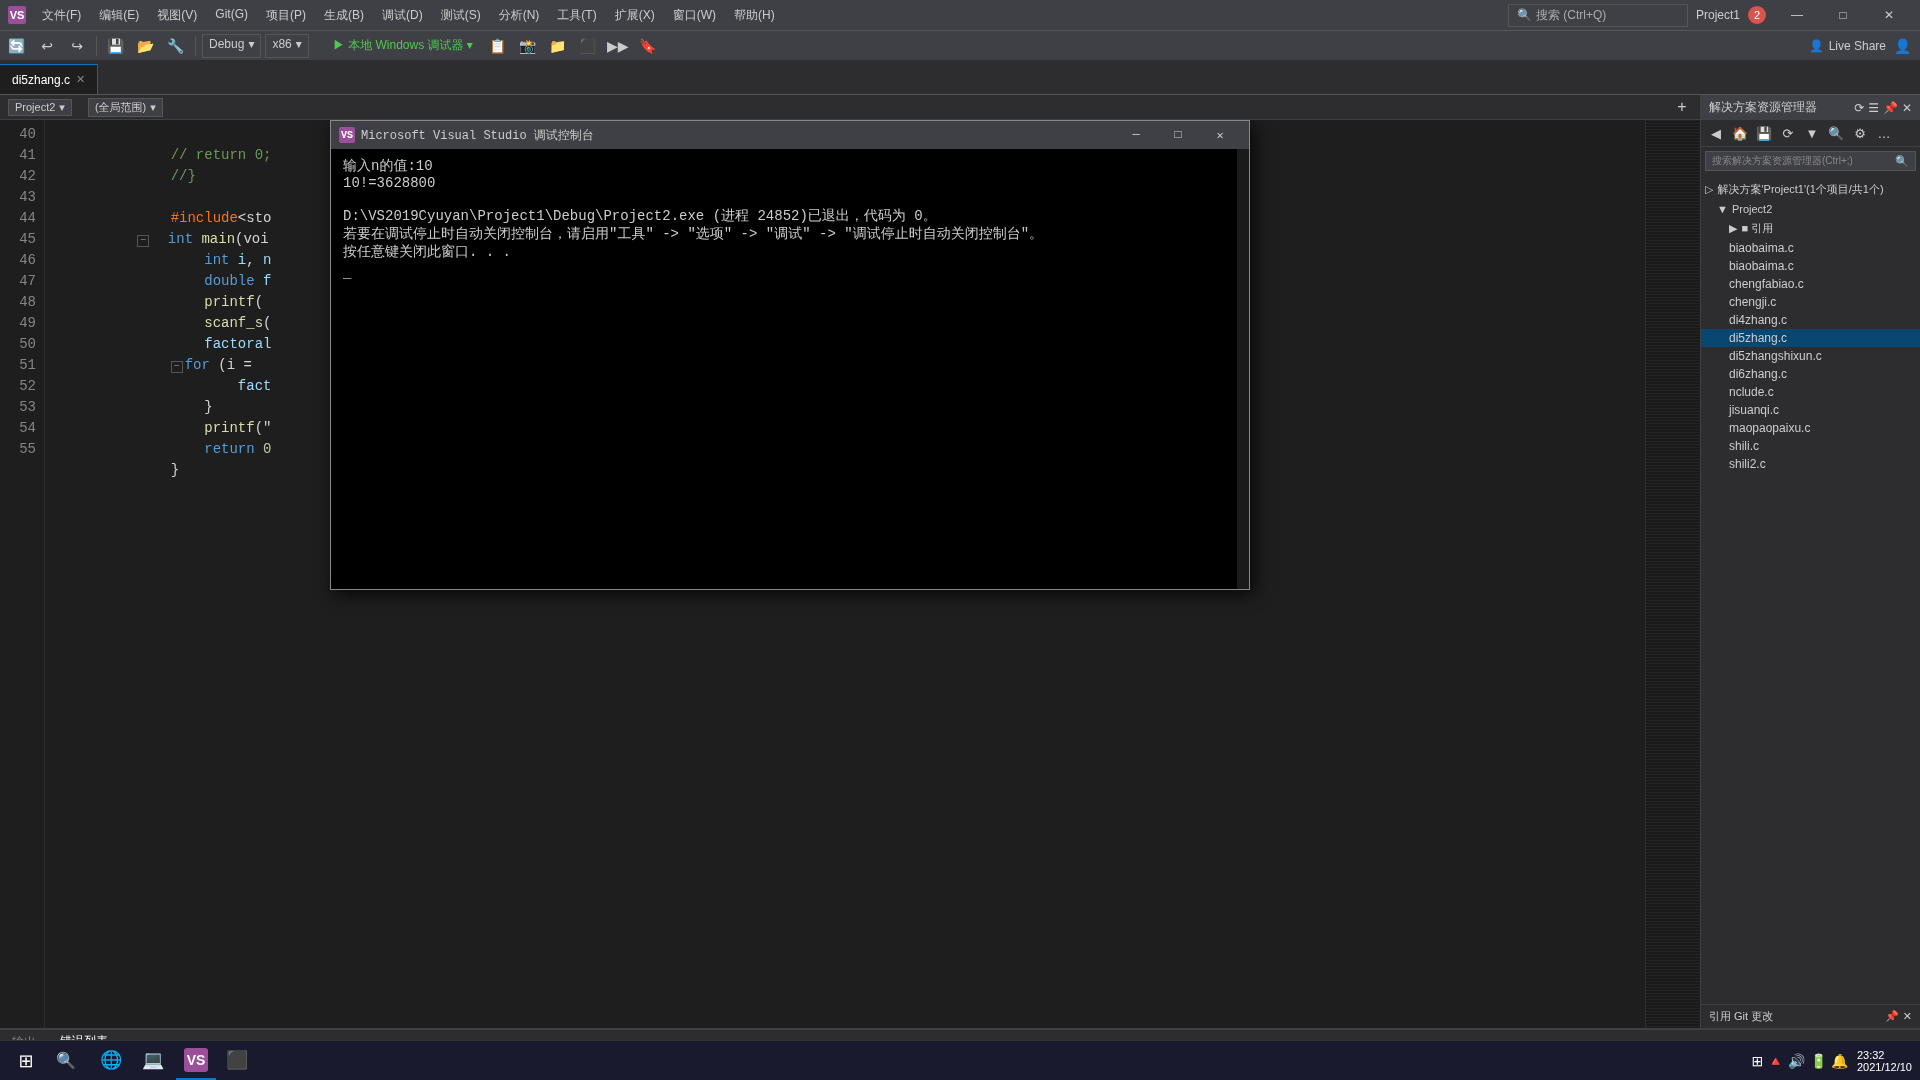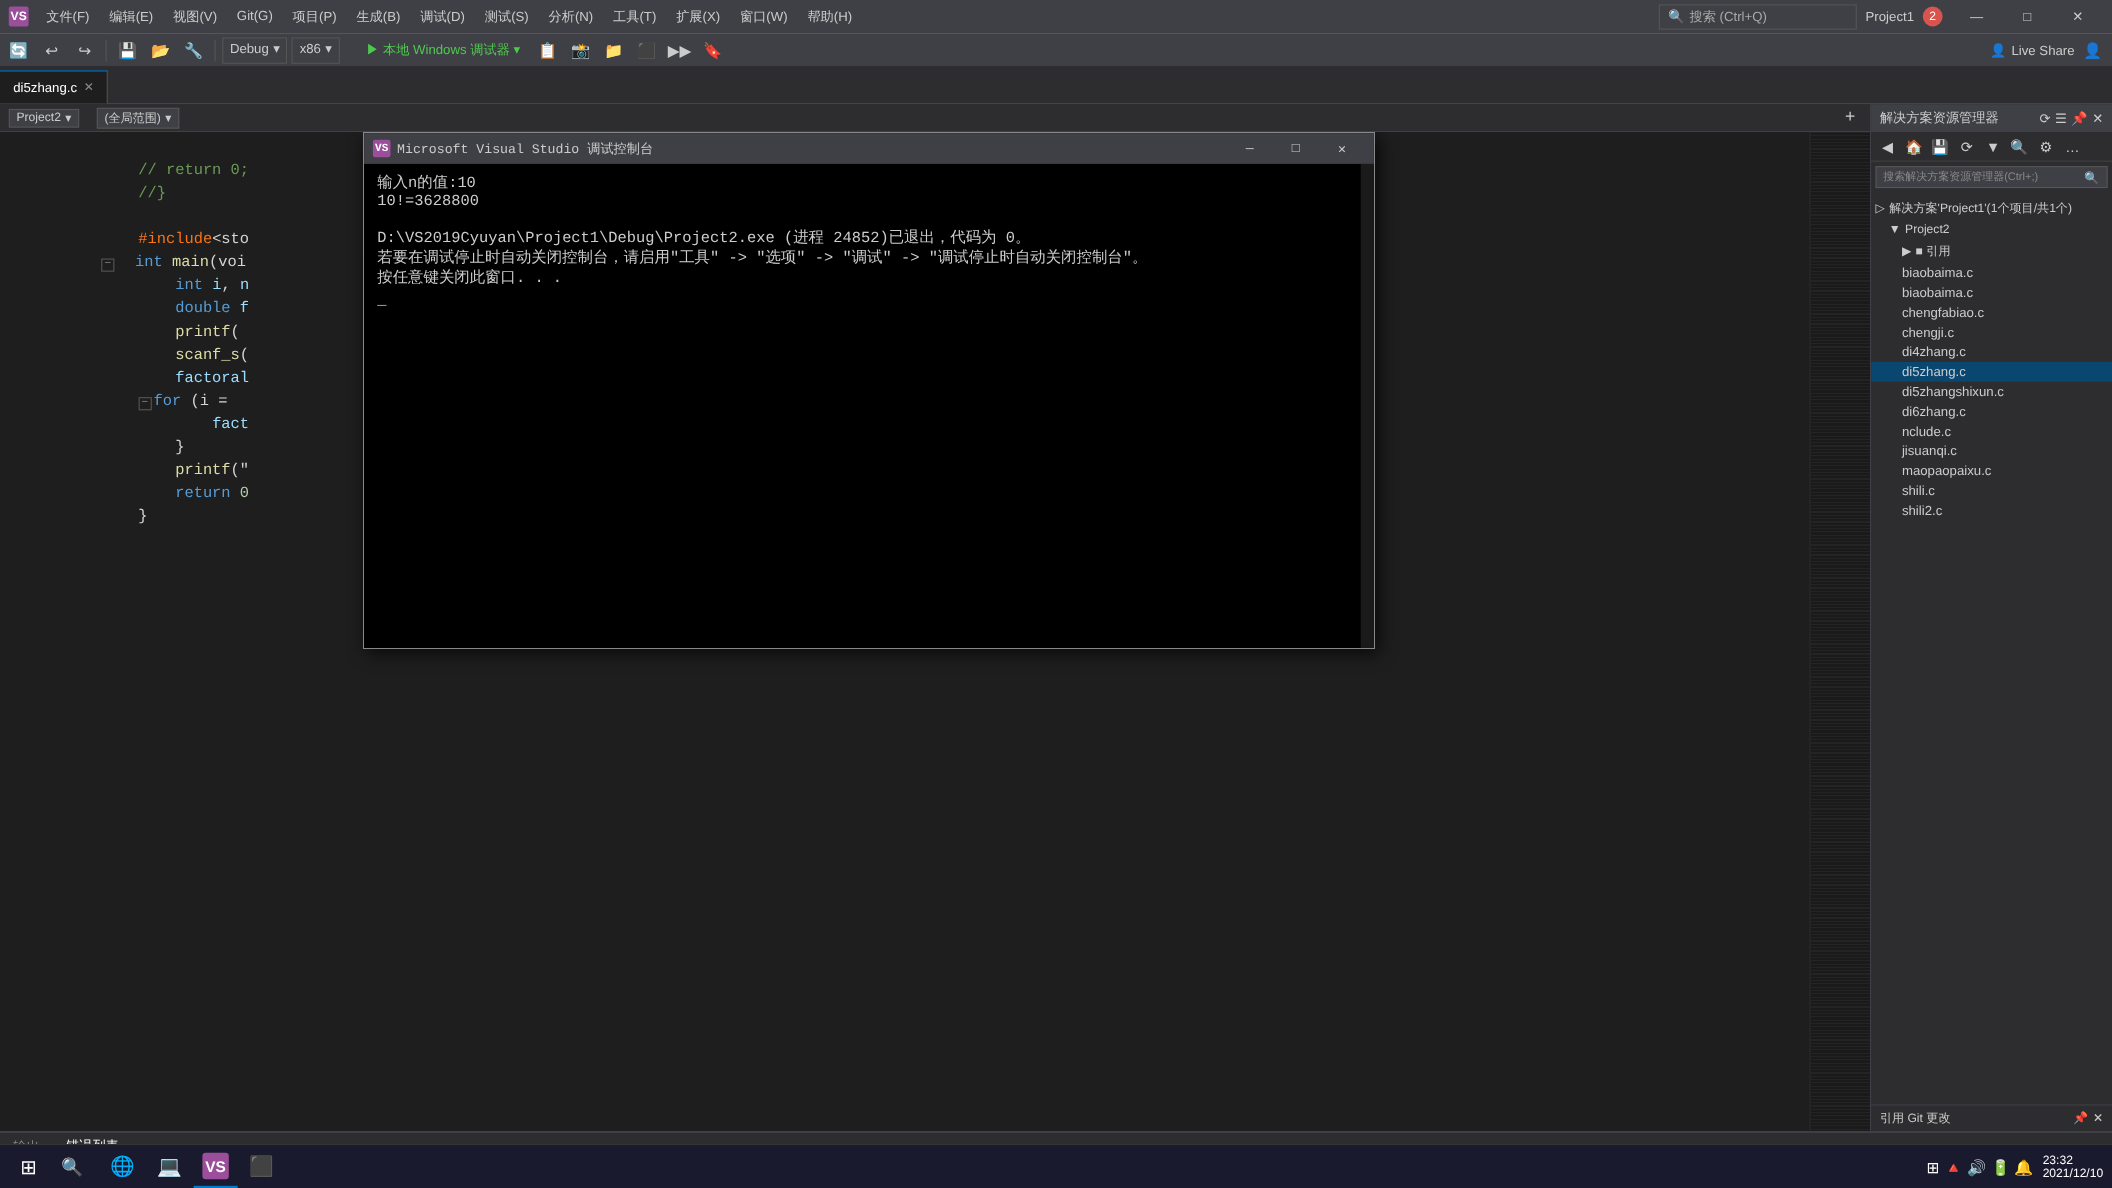--- a/index.html
+++ b/index.html
@@ -503,20 +503,38 @@
       </div>
       <div style="width:8px;"></div>
       <div class="scope-dropdown">
         <span>(全局范围)</span>
         <span>▾</span>
       </div>
       <div class="editor-add-btn">+</div>
     </div>
 
     <div class="code-editor" style="position:relative;">
+      <div class="line-numbers">
+        <div>40</div>
+        <div>41</div>
+        <div>42</div>
+        <div>43</div>
+        <div>44</div>
+        <div>45</div>
+        <div>46</div>
+        <div>47</div>
+        <div>48</div>
+        <div>49</div>
+        <div>50</div>
+        <div>51</div>
+        <div>52</div>
+        <div>53</div>
+        <div>54</div>
+        <div>55</div>
+      </div>
 
       <div class="code-content">
         <div class="code-line">
           &nbsp;&nbsp;&nbsp;&nbsp;<span class="comment">// return 0;</span>
         </div>
         <div class="code-line">
           &nbsp;&nbsp;&nbsp;&nbsp;<span class="comment">//}</span>
         </div>
         <div class="code-line">&nbsp;</div>
         <div class="code-line">

